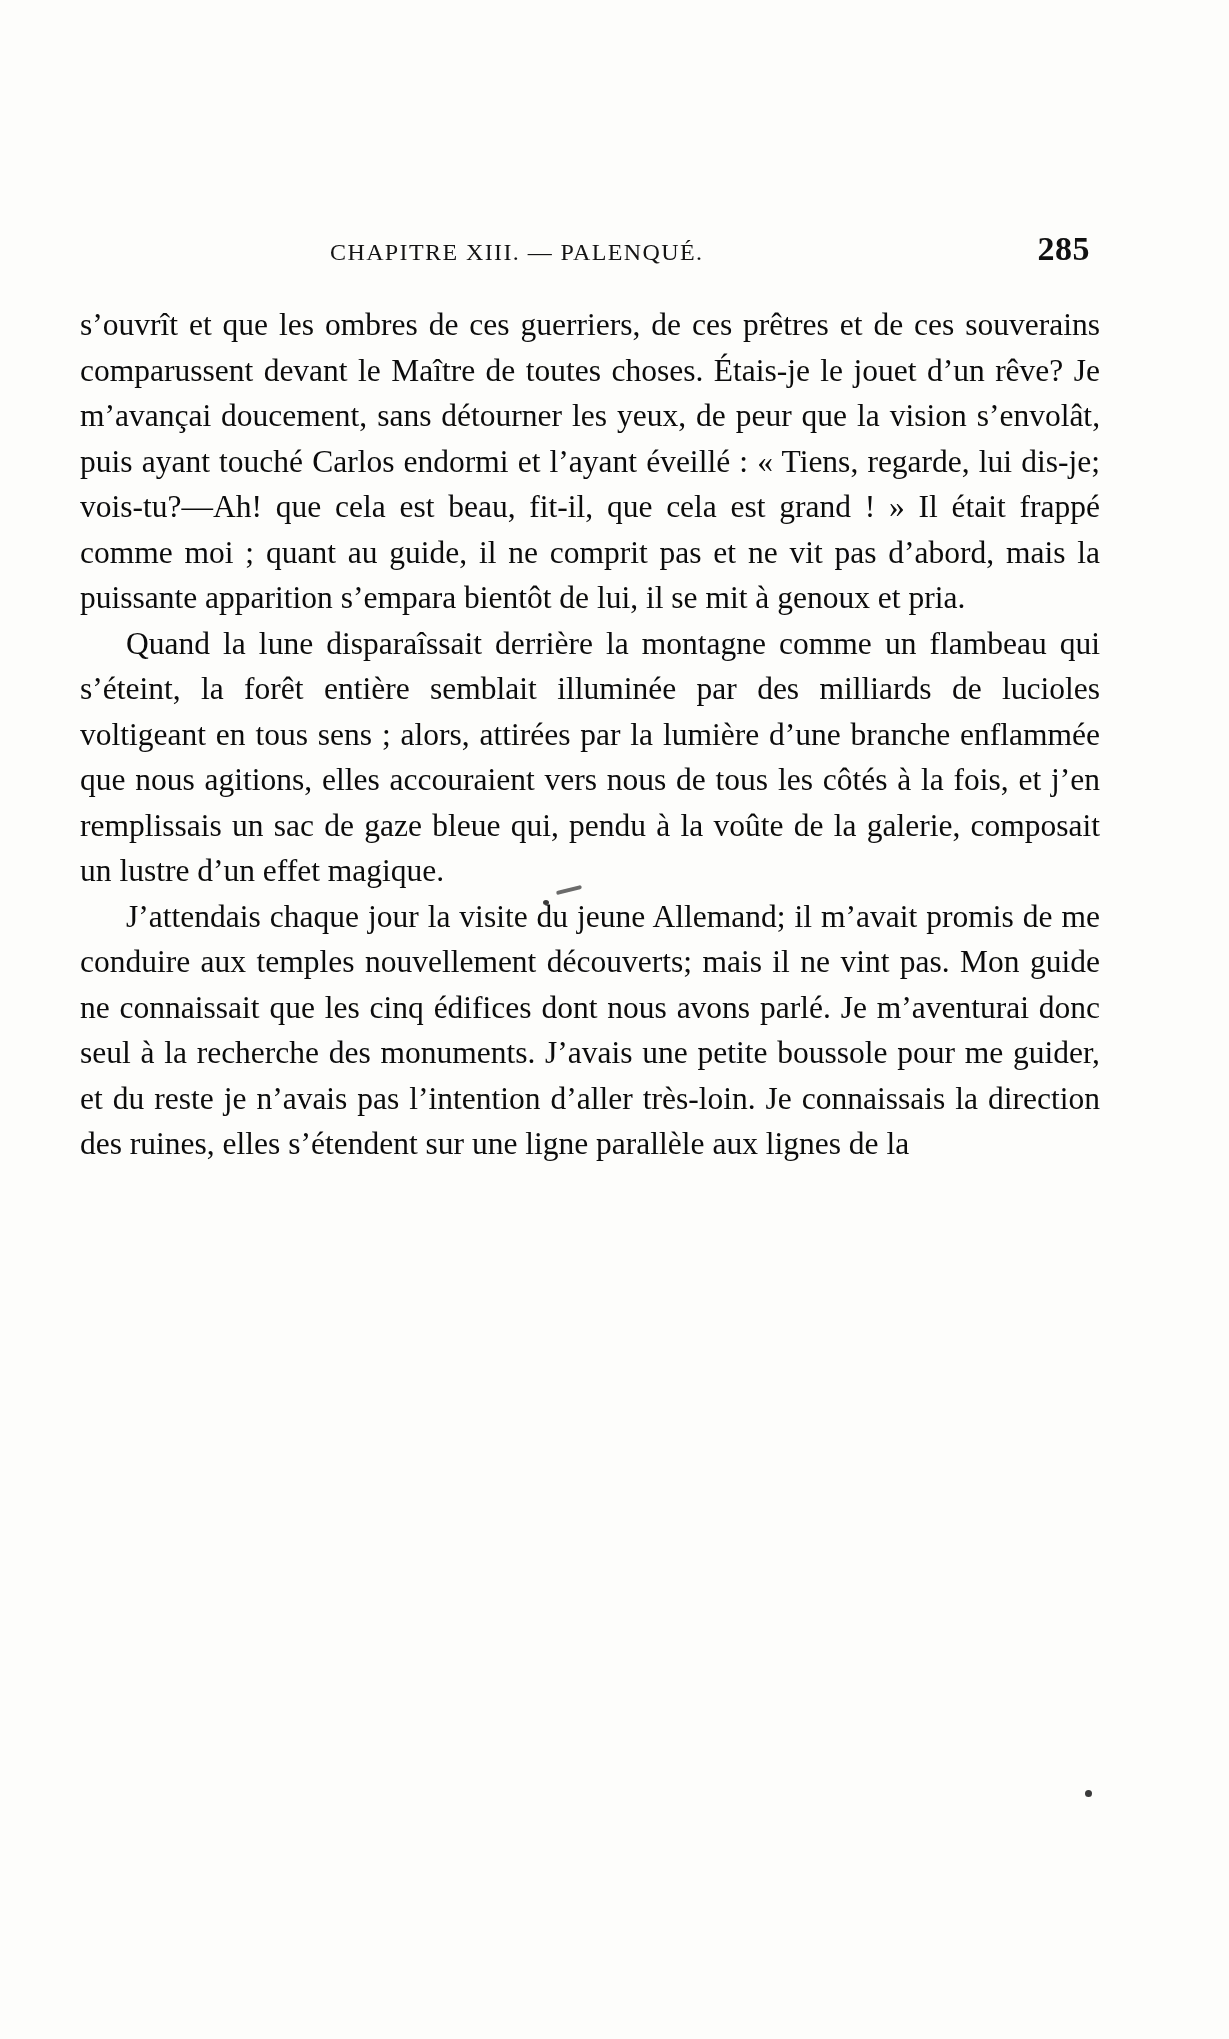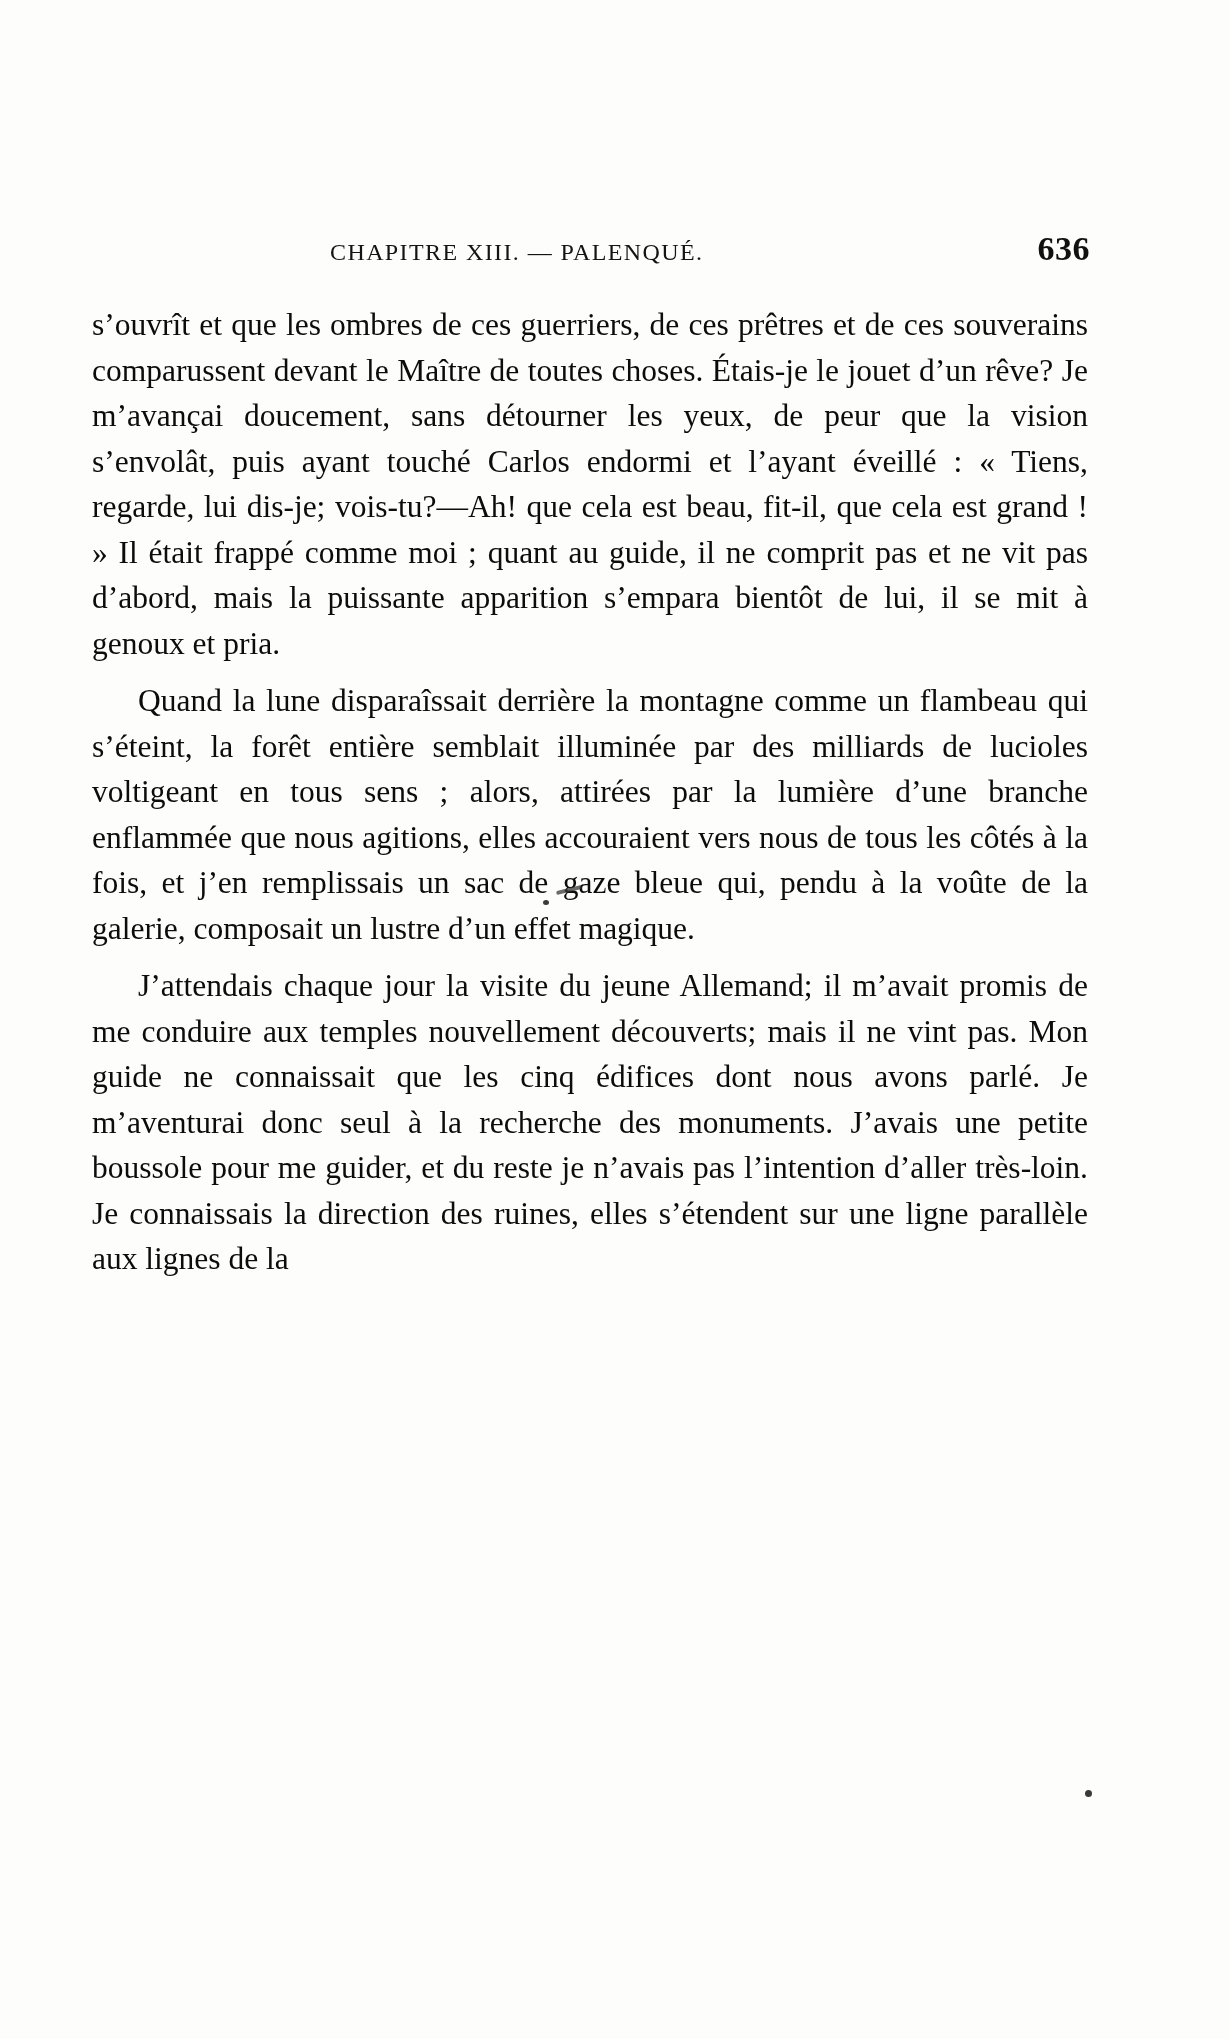--- a/index.html
+++ b/index.html
@@ -48,21 +48,21 @@
     letter-spacing: 0.5px;
   }
   .body-text {
     font-size: 31.5px;
     line-height: 45.5px;
     color: #0c0c0c;
     text-align: justify;
     -webkit-font-smoothing: antialiased;
   }
   .body-text p {
-    margin: 12px;
+    margin: 0;
   }
   .body-text p.indent {
     text-indent: 46px;
     font-family: Liberation Serif, serif;
   }
   .speck {
     position: absolute;
     background: #3a3a3a;
     border-radius: 50%;
   }
@@ -72,21 +72,21 @@
 </style>
 </head>
 <body>
 
 <div class="page">
 
   <div class="page-inner">
 
     <div class="running-head">
       <span class="head-title">CHAPITRE XIII. — PALENQUÉ.</span>
-      <span class="page-number">636</span>
+      <span class="page-number">285</span>
     </div>
 
     <div class="body-text">
       <p>s’ouvrît et que les ombres de ces guerriers, de ces prêtres et de ces souverains comparussent devant le Maître de toutes choses. Étais-je le jouet d’un rêve? Je m’avançai doucement, sans détourner les yeux, de peur que la vision s’envolât, puis ayant touché Carlos endormi et l’ayant éveillé : « Tiens, regarde, lui dis-je; vois-tu?—Ah! que cela est beau, fit-il, que cela est grand ! » Il était frappé comme moi ; quant au guide, il ne comprit pas et ne vit pas d’abord, mais la puissante apparition s’empara bientôt de lui, il se mit à genoux et pria.</p>
       <p class="indent">Quand la lune disparaîssait derrière la montagne comme un flambeau qui s’éteint, la forêt entière semblait illuminée par des milliards de lucioles voltigeant en tous sens ; alors, attirées par la lumière d’une branche enflammée que nous agitions, elles accouraient vers nous de tous les côtés à la fois, et j’en remplissais un sac de gaze bleue qui, pendu à la voûte de la galerie, composait un lustre d’un effet magique.</p>
       <p class="indent">J’attendais chaque jour la visite du jeune Allemand; il m’avait promis de me conduire aux temples nouvellement découverts; mais il ne vint pas. Mon guide ne connaissait que les cinq édifices dont nous avons parlé. Je m’aventurai donc seul à la recherche des monuments. J’avais une petite boussole pour me guider, et du reste je n’avais pas l’intention d’aller très-loin. Je connaissais la direction des ruines, elles s’étendent sur une ligne parallèle aux lignes de la</p>
     </div>
 
   </div>
 

